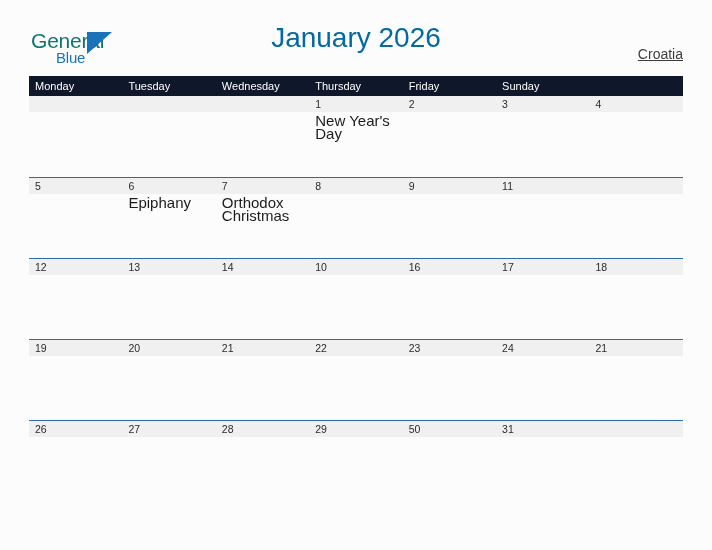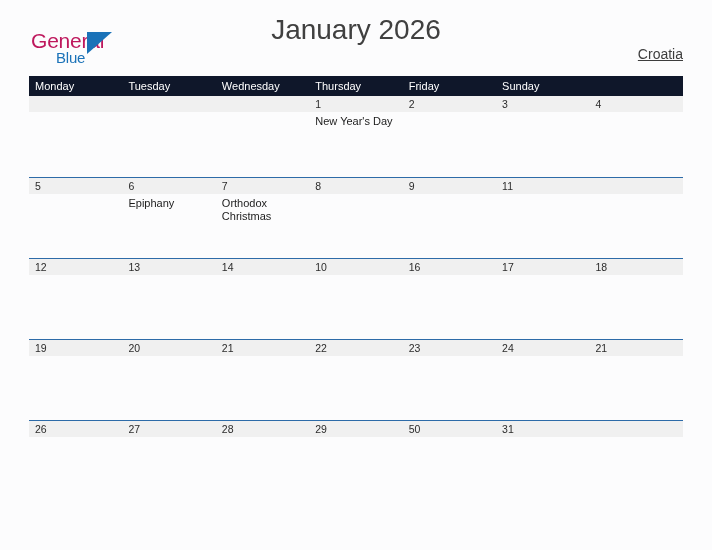--- a/index.html
+++ b/index.html
@@ -33,21 +33,21 @@
     top: 30px;
     width: 120px;
     height: 42px;
     line-height: 1;
   }
   .logo-general {
     position: absolute;
     left: 0;
     top: 0;
     font-size: 21px;
-    color: #be185d;
+    color: #0f766e;
     letter-spacing: -0.2px;
     font-family: "Liberation Sans", sans-serif;
   }
   .logo-blue {
     position: absolute;
     left: 25px;
     top: 20px;
     font-size: 15px;
     color: #1a72b8;
     letter-spacing: -0.2px;
@@ -60,25 +60,25 @@
     width: 0;
     height: 0;
     border-left: 25px solid #1a72b8;
     border-bottom: 22px solid transparent;
   }
 
   
   .cal-title {
     position: absolute;
     left: 0;
-    top: 14px;
+    top: 22px;
     width: 712px;
     text-align: center;
     font-size: 28px;
-    color: #404040;
+    color: #0369a1;
     font-weight: normal;
     font-family: "Liberation Sans", sans-serif;
   }
 
   
   .cal-country {
     position: absolute;
     right: 29px;
     top: 46px;
     font-size: 14px;
@@ -147,21 +147,21 @@
     height: 16px;
     line-height: 16px;
     font-size: 10.5px;
     color: #2b2b2b;
     font-family: "Liberation Sans", sans-serif;
   }
   .day-events {
     padding-top: 3px;
   }
   .event {
-    font-size: 11px;
+    font-size: 15px;
     line-height: 12.5px;
     color: #1c1c1c;
     font-family: "Liberation Sans", sans-serif;
     max-width: 84px;
     word-wrap: break-word;
   }
   .empty-cell .day-number { visibility: hidden; }
 </style>
 </head>
 <body>

